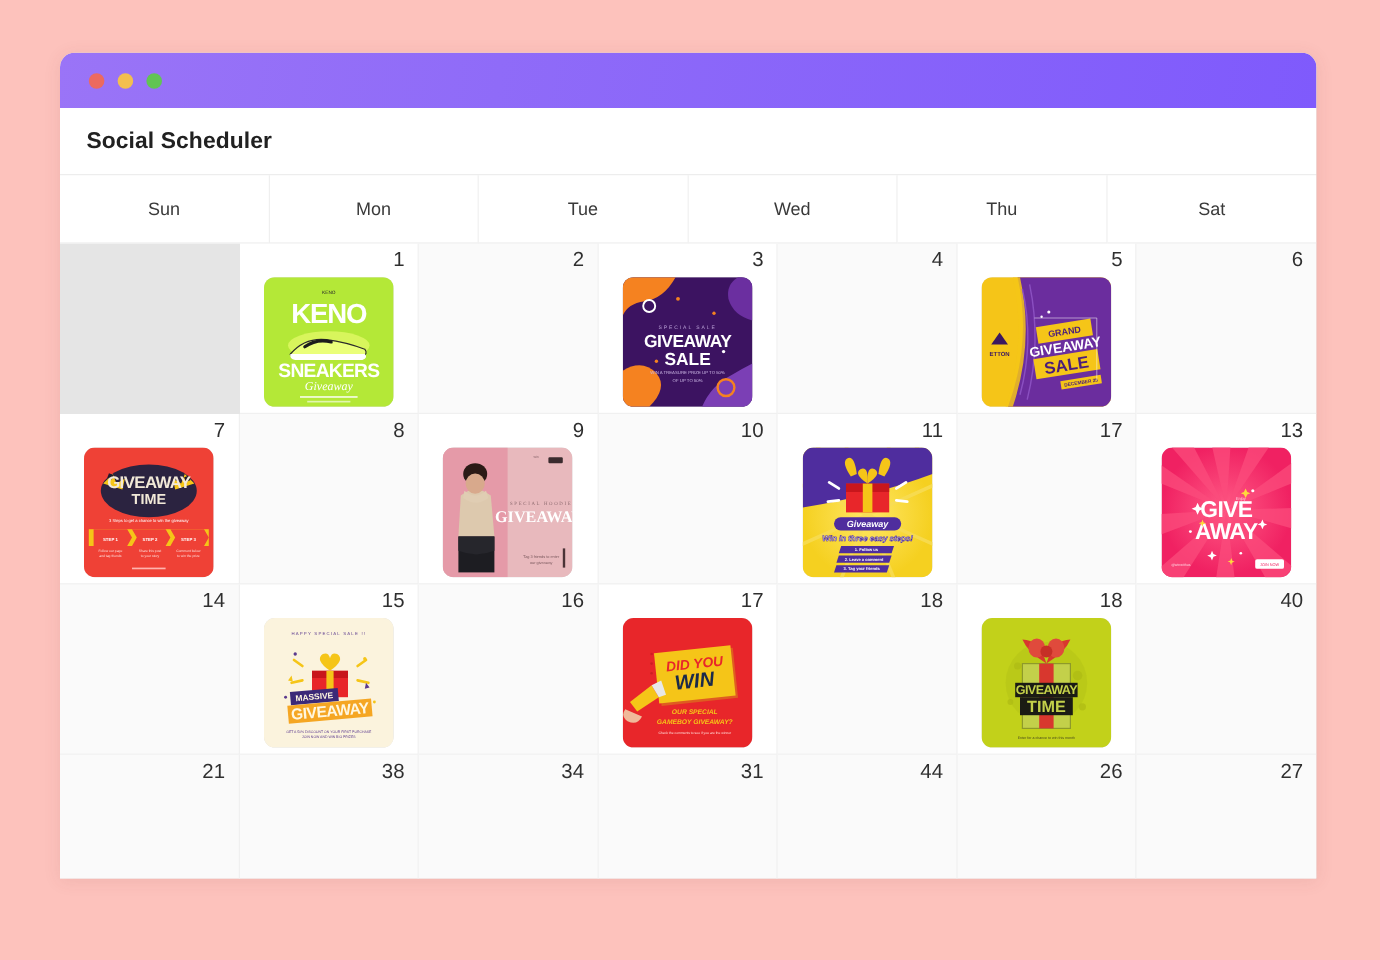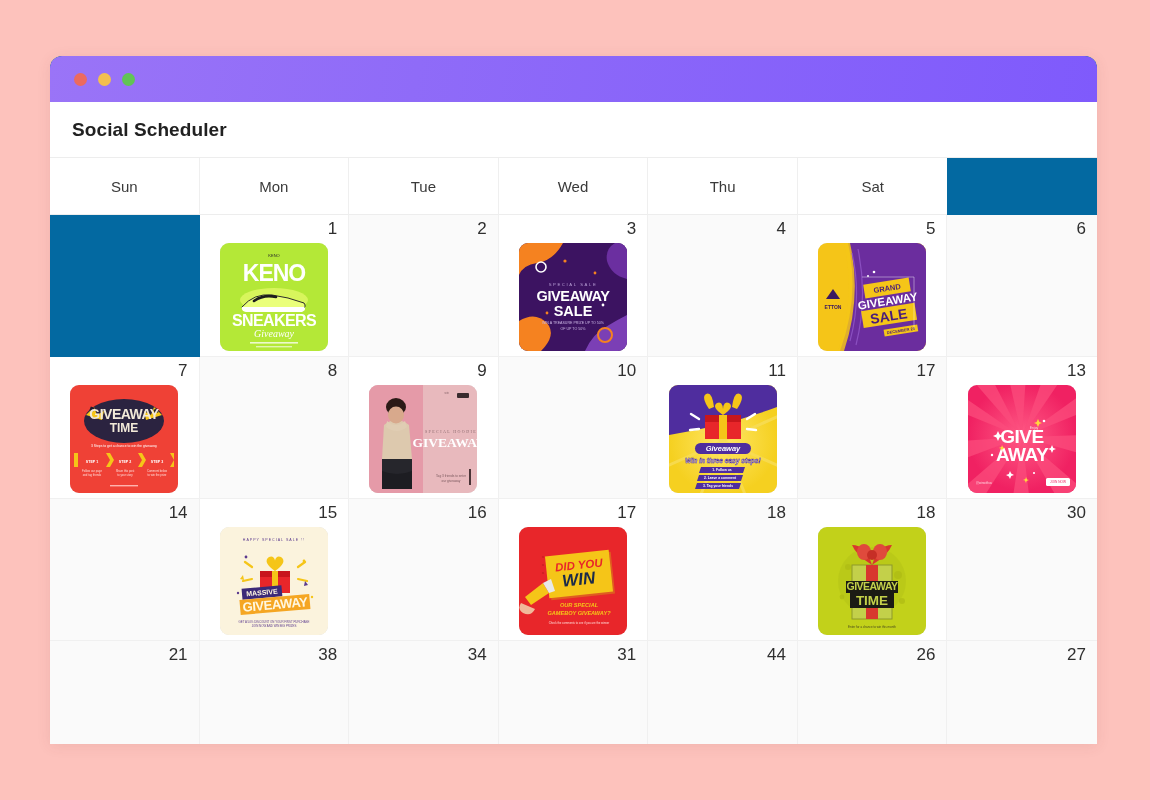--- a/index.html
+++ b/index.html
@@ -6,22 +6,22 @@
   body{
     width:1150px;height:800px;
     background:#fdc2bc;
     font-family:"Liberation Sans", sans-serif;
     overflow:hidden;
   }
   .page{position:relative;width:1150px;height:800px;}
 
   
   .window{
-    position:absolute;left:50px;top:56px;width:1047px;height:688px;
-    background:#0369a1;
+    position:absolute;left:50px;top:44px;width:1047px;height:688px;
+    background:#e5e5e5;
     border-radius:12px 12px 0 0;
     overflow:hidden;
     box-shadow:0 2px 14px rgba(120,60,60,.10);
   }
   .titlebar{
     height:46px;
     background:linear-gradient(100deg,#9a74f7 0%,#8f6bf8 35%,#7f5afc 100%);
     display:flex;align-items:center;
     padding-left:24px;
     border-radius:12px 12px 0 0;
@@ -32,21 +32,21 @@
   .dot.green{background:#61c454;}
 
   .apphead{
     height:55px;display:flex;align-items:center;
     padding-left:22px;background:#fff;
   }
   .apptitle{font-size:19px;font-weight:bold;color:#212121;letter-spacing:.1px;}
 
   
   .cal{border-top:1px solid #ededed;}
-  .weekrow{display:grid;grid-template-columns:repeat(7,1fr);}
+  .weekrow{display:grid;grid-template-columns:repeat(6,1fr);}
   .dayhead{
     height:56px;display:flex;align-items:center;justify-content:center;
     font-size:15px;color:#3a3a3a;background:#fff;
     border-right:1px solid #efefef;border-bottom:1px solid #ededed;
   }
   .dayhead:last-child{border-right:none;}
 
   .grid{display:grid;grid-template-columns:repeat(7,1fr);}
   .cell{
     height:142px;position:relative;
@@ -437,21 +437,21 @@
       <rect x="28" y="54" width="52" height="12" fill="#1b1b14"></rect>
       <text x="54" y="63" fill="#c3d04a" font-size="10.5" font-weight="bold" text-anchor="middle" font-family="Liberation Sans" letter-spacing="-0.5">GIVEAWAY</text>
       <rect x="32" y="66" width="44" height="15" fill="#1b1b14"></rect>
       <text x="54" y="78" fill="#c3d04a" font-size="13.5" font-weight="bold" text-anchor="middle" font-family="Liberation Sans">TIME</text>
       <text x="54" y="101" fill="#4a4a1e" font-size="3" text-anchor="middle" font-family="Liberation Sans">Enter for a chance to win this month</text>
                 </svg>
               </div>
             </div>
           </div>
           <div class="cell">
-            <div class="datenum">30</div>
+            <div class="datenum">40</div>
           </div>
           <div class="cell">
             <div class="datenum">21</div>
           </div>
           <div class="cell">
             <div class="datenum">38</div>
           </div>
           <div class="cell">
             <div class="datenum">34</div>
           </div>

